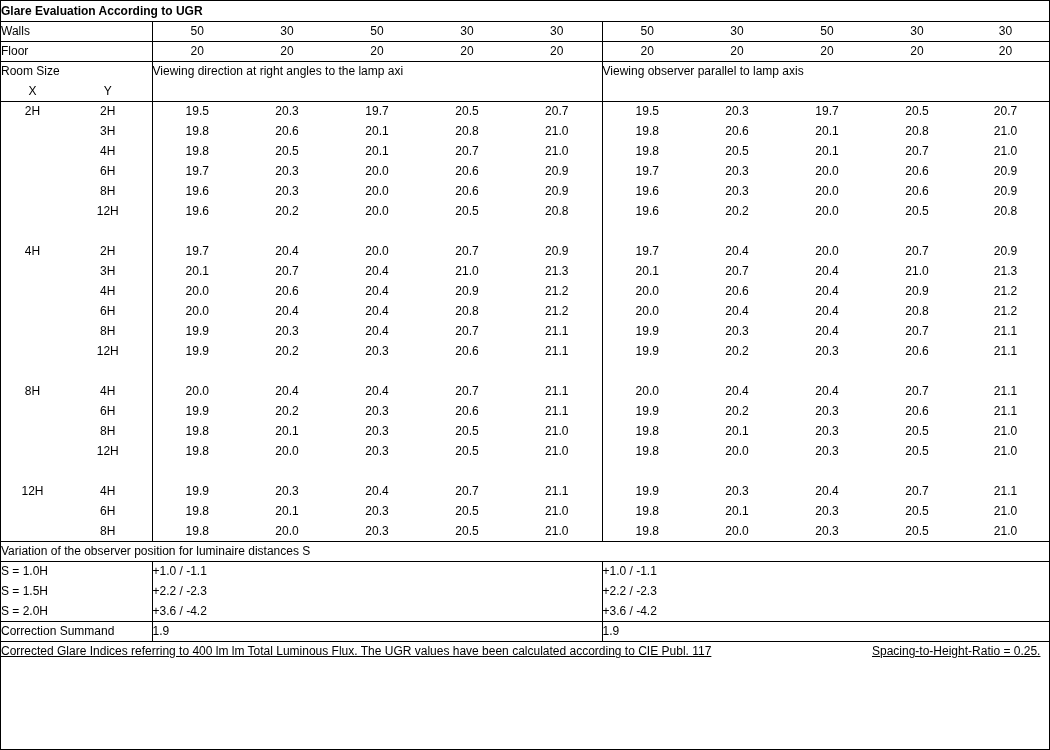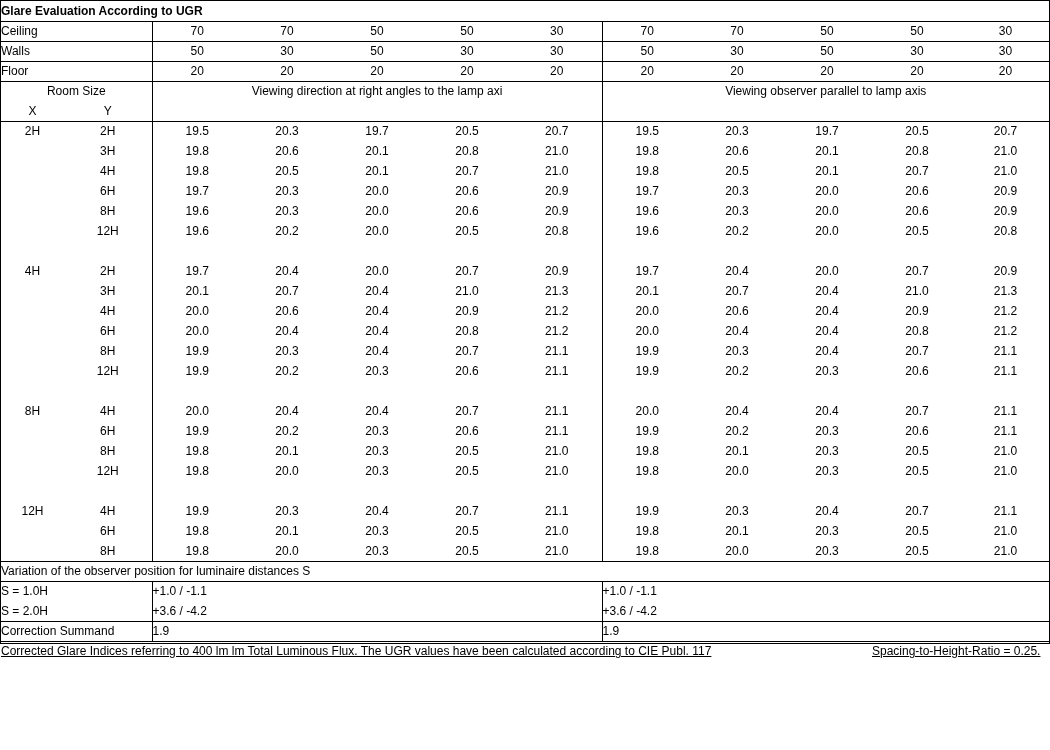--- a/index.html
+++ b/index.html
@@ -11,21 +11,21 @@
   body {
     width: 1050px;
     height: 750px;
     font-family: "Liberation Sans", sans-serif;
     font-size: 12px;
     color: #000000;
     overflow: hidden;
   }
   #sheet {
     width: 1050px;
-    height: 644px;
+    height: 750px;
     position: relative;
     border: 1px solid #000000;
     border-width: 1px 1px 1px 1px;
     background: #fff;
   }
   table.ugr {
     border-collapse: collapse;
     width: 1048px;
     table-layout: fixed;
   }
@@ -47,21 +47,21 @@
   .rowlabel {
     padding-left: 6px;
     text-align: left;
   }
   .cell-num {
     text-align: center;
   }
   .bline td { border-bottom: 1px solid #000; }
   .vline-right { border-right: 1px solid #000; }
   .sizehdr td {
-    text-align: center;
+    text-align: left;
     border-bottom: none;
   }
   .group-gap td { height: 14px; }
   .small-cap {
     padding-left: 6px;
     text-align: left;
   }
   .center { text-align: left; }
   .footer-note {
     padding-left: 6px;
@@ -91,33 +91,20 @@
       <col style="width:90px">
       <col style="width:90px">
       <col style="width:87px">
     </colgroup>
     <tbody>
 
       <tr class="title-row">
         <td colspan="12">Glare Evaluation According to UGR</td>
       </tr>
 
-      <tr class="bline">
-        <td colspan="2" class="rowlabel vline-right">Ceiling</td>
-        <td class="cell-num">70</td>
-        <td class="cell-num">70</td>
-        <td class="cell-num">50</td>
-        <td class="cell-num">50</td>
-        <td class="cell-num vline-right">30</td>
-        <td class="cell-num">70</td>
-        <td class="cell-num">70</td>
-        <td class="cell-num">50</td>
-        <td class="cell-num">50</td>
-        <td class="cell-num">30</td>
-      </tr>
 
       <tr class="bline">
         <td colspan="2" class="rowlabel vline-right">Walls</td>
         <td class="cell-num">50</td>
         <td class="cell-num">30</td>
         <td class="cell-num">50</td>
         <td class="cell-num">30</td>
         <td class="cell-num vline-right">30</td>
         <td class="cell-num">50</td>
         <td class="cell-num">30</td>
@@ -445,20 +432,25 @@
 
       <tr class="bline">
         <td colspan="12" class="small-cap">Variation of the observer position for luminaire distances S</td>
       </tr>
 
       <tr>
         <td colspan="2" class="center vline-right">S = 1.0H</td>
         <td colspan="5" class="center vline-right">+1.0 / -1.1</td>
         <td colspan="5" class="center">+1.0 / -1.1</td>
       </tr>
+      <tr>
+        <td colspan="2" class="center vline-right">S = 1.5H</td>
+        <td colspan="5" class="center vline-right">+2.2 / -2.3</td>
+        <td colspan="5" class="center">+2.2 / -2.3</td>
+      </tr>
       <tr class="bline">
         <td colspan="2" class="center vline-right">S = 2.0H</td>
         <td colspan="5" class="center vline-right">+3.6 / -4.2</td>
         <td colspan="5" class="center">+3.6 / -4.2</td>
       </tr>
 
       <tr class="bline">
         <td colspan="2" class="center vline-right">Correction Summand</td>
         <td colspan="5" class="center vline-right">1.9</td>
         <td colspan="5" class="center">1.9</td>

